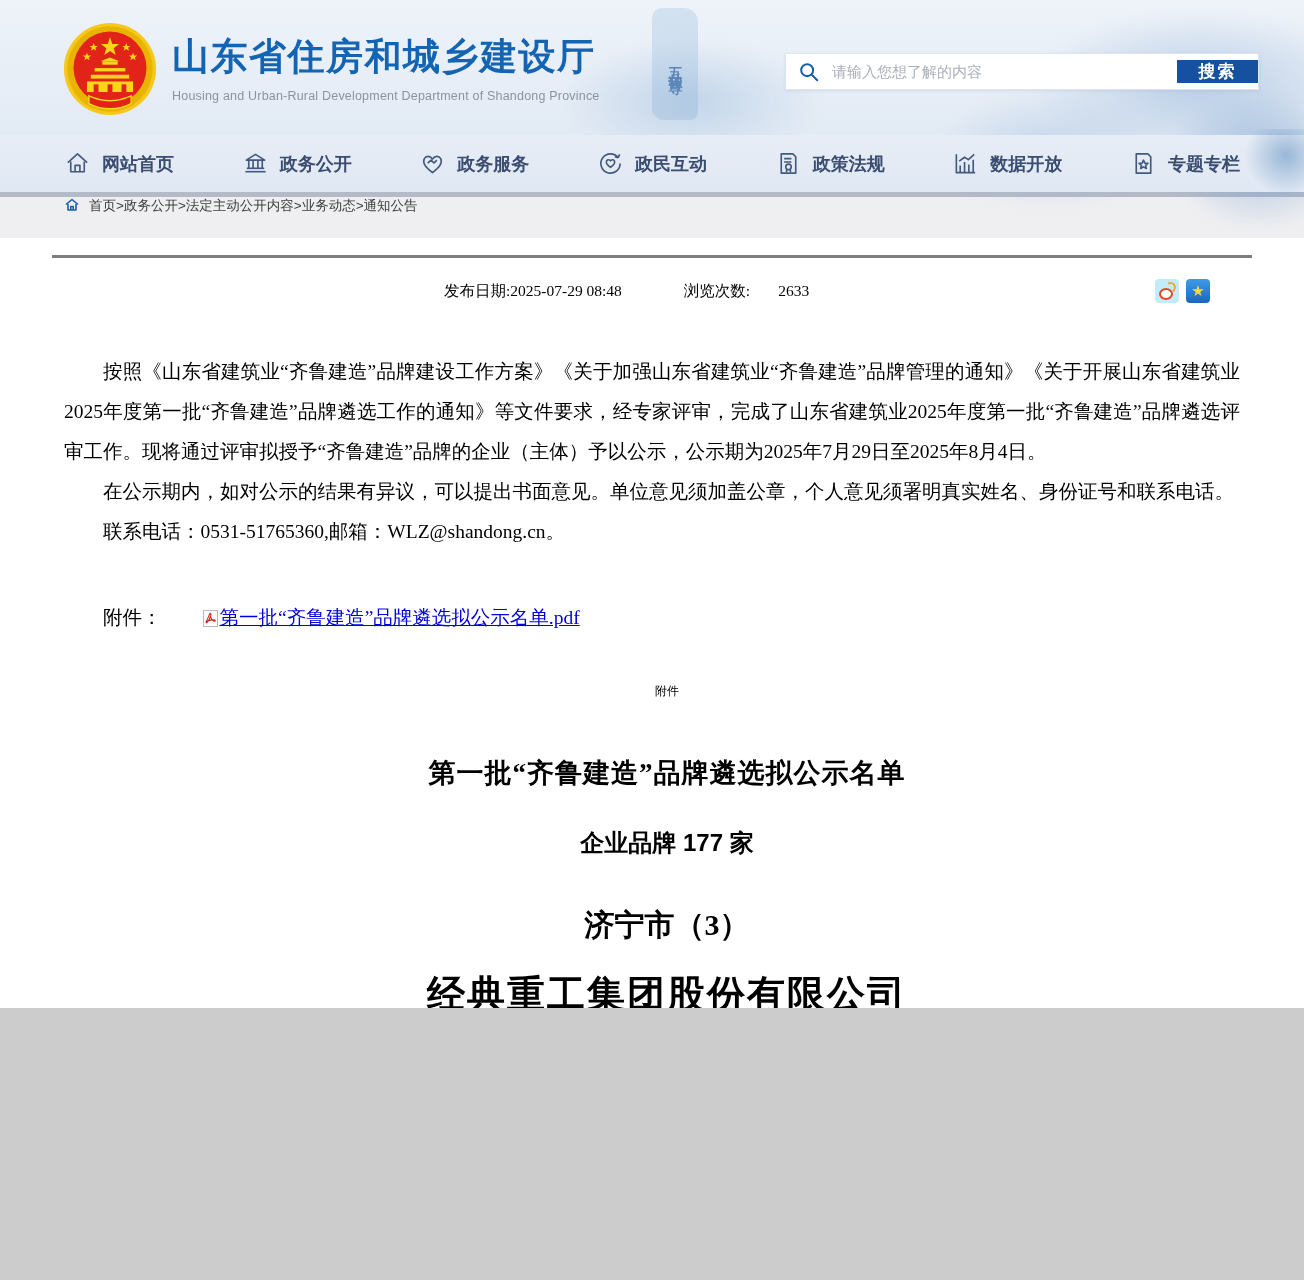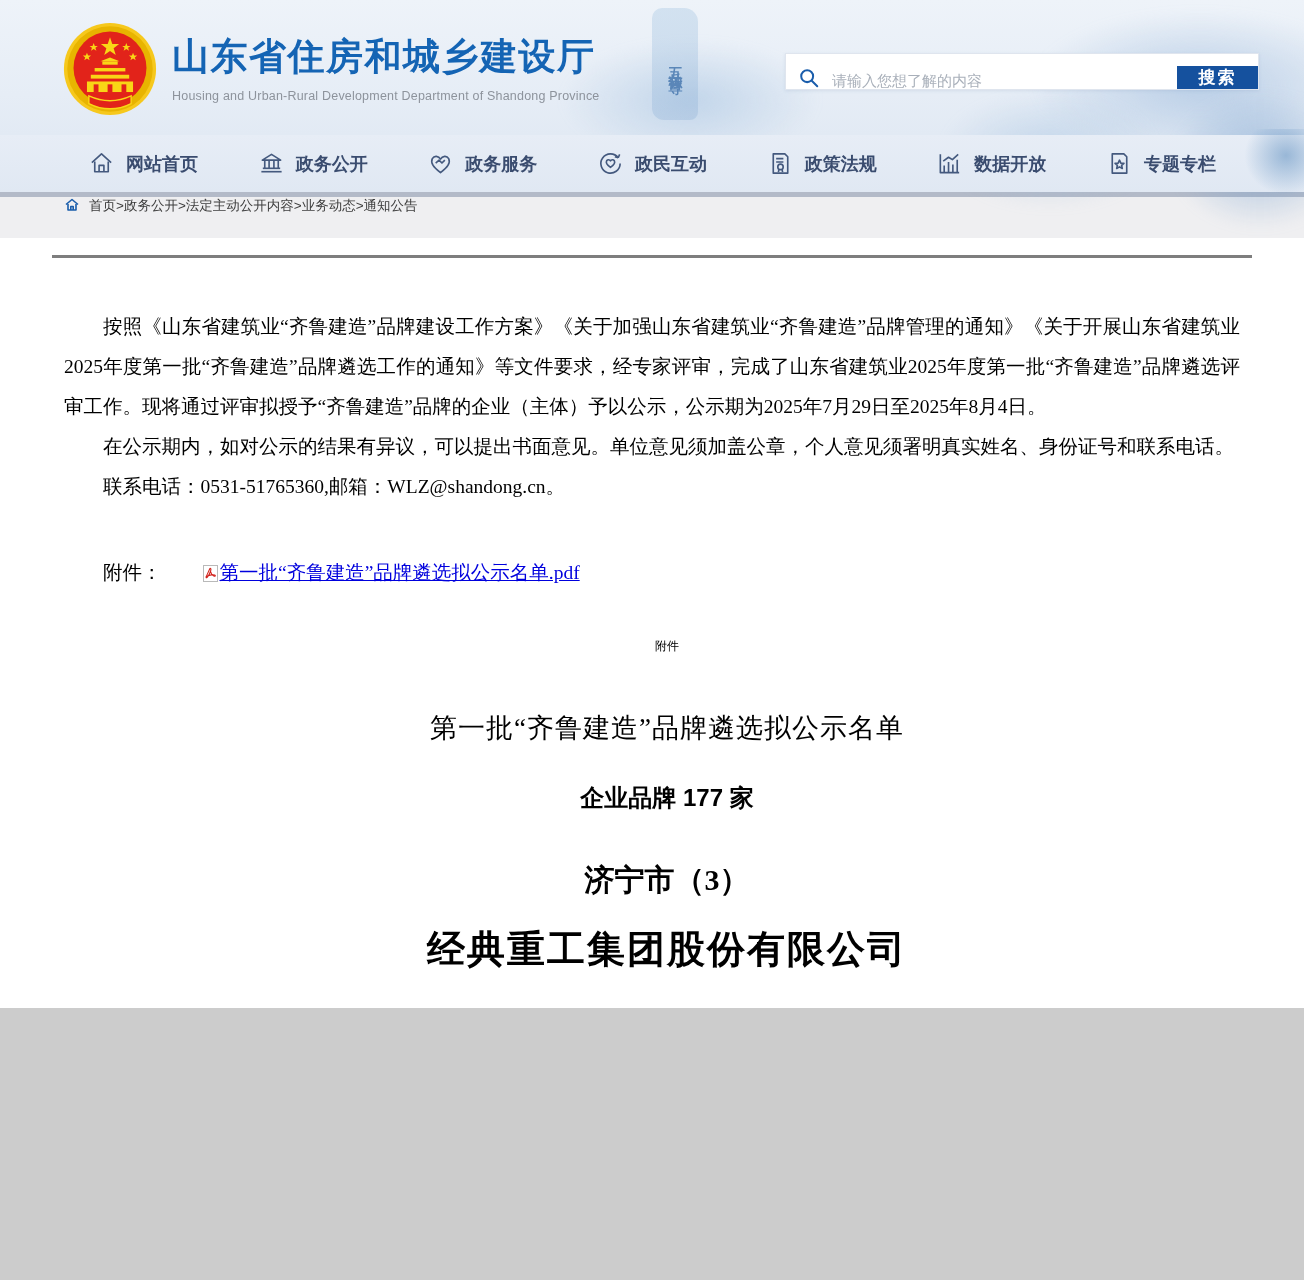--- a/index.html
+++ b/index.html
@@ -15,29 +15,29 @@
   .wc4 { width:180px; height:140px; left:1170px; top:90px; background:radial-gradient(ellipse, rgba(120,160,205,.55), rgba(120,160,205,0) 70%); }
   .header-inner { display:flex; align-items:center; height:100%; padding-left:62px; position:relative; }
   .emblem { width:96px; height:96px; flex:0 0 auto; margin-top:2px; }
   .titles { margin-left:14px; }
   .site-title { font-size:37px; font-weight:bold; color:#1464b4; letter-spacing:1.5px; }
   .site-subtitle { font-size:12.5px; color:#8d939c; margin-top:7px; letter-spacing:.2px; }
   .deco-stone { position:absolute; left:652px; top:8px; width:46px; height:112px; border-radius:10px 14px 8px 12px;
     background:linear-gradient(160deg, rgba(160,195,225,.35), rgba(120,160,205,.25)); display:flex; align-items:center; justify-content:center; }
   .deco-stone span { writing-mode:vertical-rl; font-size:14px; font-weight:bold; color:#4a7ab0; opacity:.85; letter-spacing:4px; font-family:"Liberation Serif", serif; }
 
-  .search-box { position:absolute; right:45px; top:53px; width:474px; height:37px; display:flex; align-items:flex-end;
+  .search-box { position:absolute; right:45px; top:53px; width:474px; height:37px; display:flex; align-items:center;
     background:#fff; border:1px solid #dfe5ee; box-shadow:0 1px 3px rgba(100,130,170,.15); }
   .search-icon-wrap { width:46px; display:flex; align-items:center; justify-content:center; }
   .search-box input { flex:1; border:none; outline:none; font-size:15px; color:#333; background:transparent; font-family:"Liberation Sans", sans-serif; }
   .search-box input::placeholder { color:#a9b0ba; }
   .search-btn { width:81px; background:#15519e; color:#fff; border:none; font-size:17px; font-weight:bold; cursor:pointer; letter-spacing:2px; font-family:"Liberation Sans", sans-serif; }
 
   
-  .main-nav { height:57px; background:linear-gradient(180deg,#e7edf6,#e0e8f3); display:flex; align-items:center; justify-content:space-between; padding:0 88px; position:relative; }
+  .main-nav { height:57px; background:linear-gradient(180deg,#e7edf6,#e0e8f3); display:flex; align-items:center; justify-content:space-between; padding:0 64px; position:relative; }
   .nav-tree { position:absolute; right:0; top:-6px; width:60px; height:66px; background:radial-gradient(ellipse at 70% 40%, rgba(90,140,190,.55), rgba(90,140,190,0) 70%); pointer-events:none; }
   .nav-item { display:flex; align-items:center; gap:11px; color:#3a4c6f; font-size:18px; font-weight:bold; text-decoration:none; cursor:pointer; }
   .nav-item svg { display:block; }
   .nav-sep { height:5px; background:#b3bac8; }
 
   
   .breadcrumb-bar { height:41px; background:#efeff1; display:flex; align-items:flex-start; padding-left:64px; gap:9px; }
   .breadcrumb-text { font-size:13.5px; color:#3c3c3c; cursor:pointer; }
 
   
@@ -56,21 +56,21 @@
 
   .article-body { margin-top:49px; padding:0 12px; font-family:"Liberation Serif", serif; font-size:19.5px; line-height:40px; color:#000; text-align:justify; }
   .article-body p { text-indent:2em; }
   .attachment-row { margin-top:46px; text-indent:2em; display:block; }
   .pdf-icon { display:inline-block; vertical-align:-3px; margin:0 2px; }
   .attachment-link { color:#0000dd; text-decoration:underline; cursor:pointer; }
 
   
   .doc { margin-top:42px; margin-left:248px; width:734px; text-align:center; font-family:"Liberation Serif", serif; color:#000; }
   .annex-label { text-align:center; font-size:12px; font-weight:normal; font-family:"Liberation Sans", sans-serif; }
-  .doc-title { margin-top:55px; font-size:27px; font-weight:normal; letter-spacing:1px; }
+  .doc-title { margin-top:55px; font-size:27px; font-weight:bold; letter-spacing:1px; }
   .doc-subtitle { margin-top:36px; font-size:24px; font-weight:bold; font-family:"Liberation Sans", sans-serif; }
   .doc-city { margin-top:46px; font-size:30px; font-weight:bold; }
   .doc-company { margin-top:23px; font-size:38px; font-weight:bold; letter-spacing:2px; }
 
   .signature { margin-top:72px; text-align:right; padding-right:24px; font-family:"Liberation Serif", serif; font-size:20px; color:#1a1a1a; }
   .sign-date { margin-top:21px; padding-right:14px; }
 </style>
 </head>
 <body>
 
@@ -209,20 +209,31 @@
           <path d="M4 7 V13 H12 V7"></path>
           <path d="M6.8 13 V9.5 H9.2 V13"></path>
         </svg>
     </span>
     <span class="breadcrumb-text">首页&gt;政务公开&gt;法定主动公开内容&gt;业务动态&gt;通知公告</span>
   </div>
 
   <main class="main-content">
     <div class="title-divider"></div>
 
+    <div class="meta-row">
+      <span class="meta-date">发布日期:2025-07-29 08:48</span>
+      <span class="meta-views-label">浏览次数:</span>
+      <span class="meta-views-count">2633</span>
+      <span class="share">
+        <span class="icon-weibo"></span>
+        <span class="icon-qzone">
+            <span>★</span>
+          </span>
+      </span>
+    </div>
 
     <div class="article-body">
       <p>按照《山东省建筑业“齐鲁建造”品牌建设工作方案》《关于加强山东省建筑业“齐鲁建造”品牌管理的通知》《关于开展山东省建筑业2025年度第一批“齐鲁建造”品牌遴选工作的通知》等文件要求，经专家评审，完成了山东省建筑业2025年度第一批“齐鲁建造”品牌遴选评审工作。现将通过评审拟授予“齐鲁建造”品牌的企业（主体）予以公示，公示期为2025年7月29日至2025年8月4日。</p>
       <p>在公示期内，如对公示的结果有异议，可以提出书面意见。单位意见须加盖公章，个人意见须署明真实姓名、身份证号和联系电话。</p>
       <p>联系电话：0531-51765360,邮箱：WLZ@shandong.cn。</p>
 
       <div class="attachment-row">
         <span>附件：</span><span class="pdf-icon"><svg width="15" height="17" viewBox="0 0 15 17">
               <rect x="0.5" y="0.5" width="14" height="16" fill="#fff" stroke="#b9b9b9"></rect>
               <path d="M3 12 C5 8 6.5 4 7 3.5 C7.8 3 8.3 4 7.6 6 C7 8 5.5 11 4.2 12.3 C3.2 13.2 2.6 12.6 3.6 11.6 C5 10.4 9.5 9.3 11.6 10 C13 10.5 12.2 11.6 10.8 11 C9.2 10.3 7.8 8 7.4 6.2" fill="none" stroke="#d2241e" stroke-width="1.1" stroke-linecap="round"></path>

